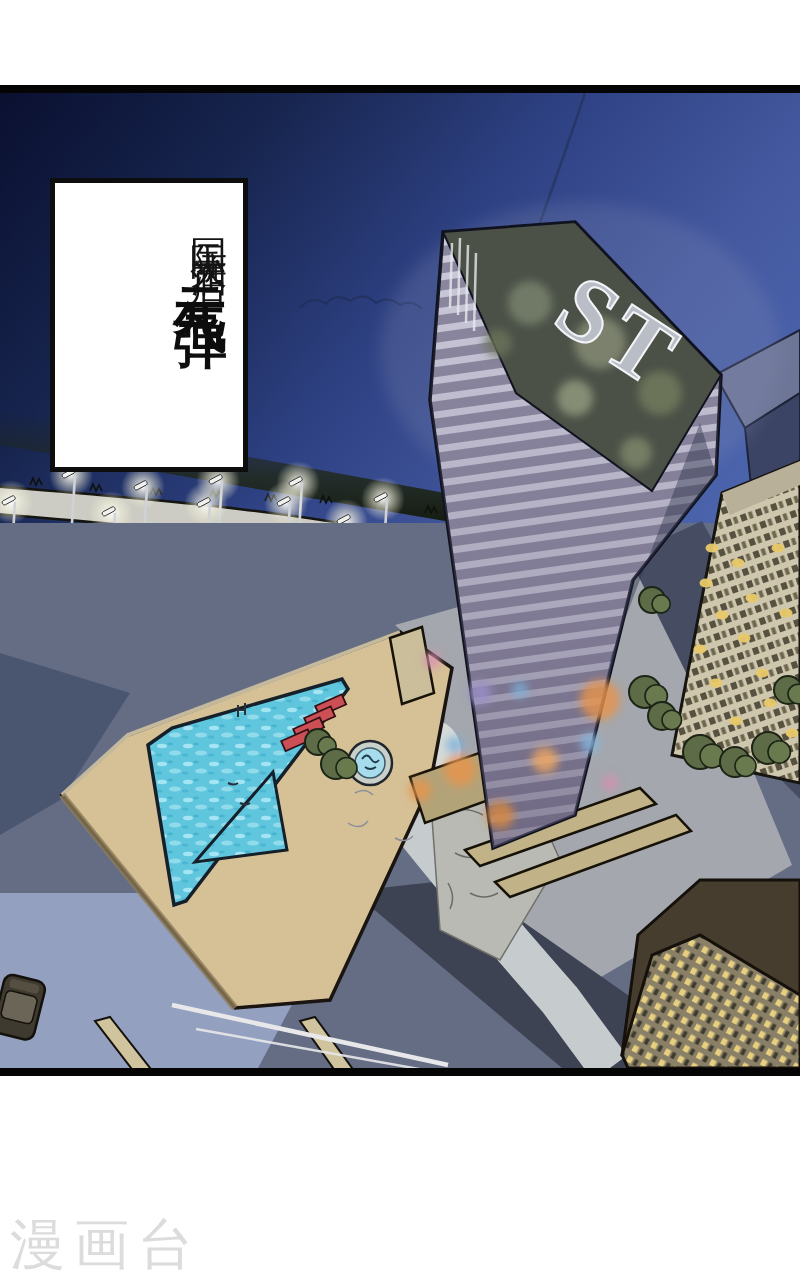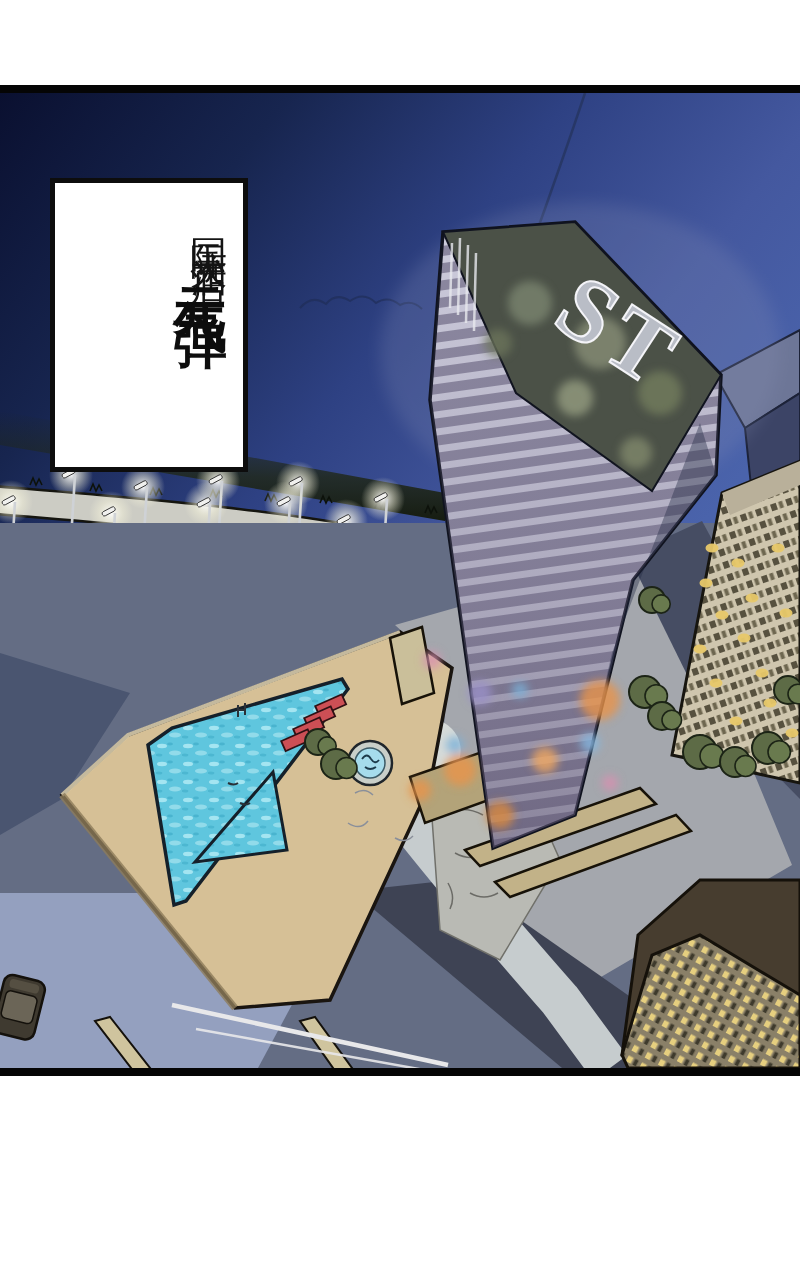--- a/index.html
+++ b/index.html
@@ -350,13 +350,14 @@
       </g>
     </svg>
 
     <div class="caption-box">
       <span class="caption-col-location">国际大酒店</span>
       <span class="caption-col-title">元气弹</span>
     </div>
   </div>
 
   <div class="band bottom"></div>
+  <div class="watermark">漫画台</div>
 </div>
 
 </body></html>

